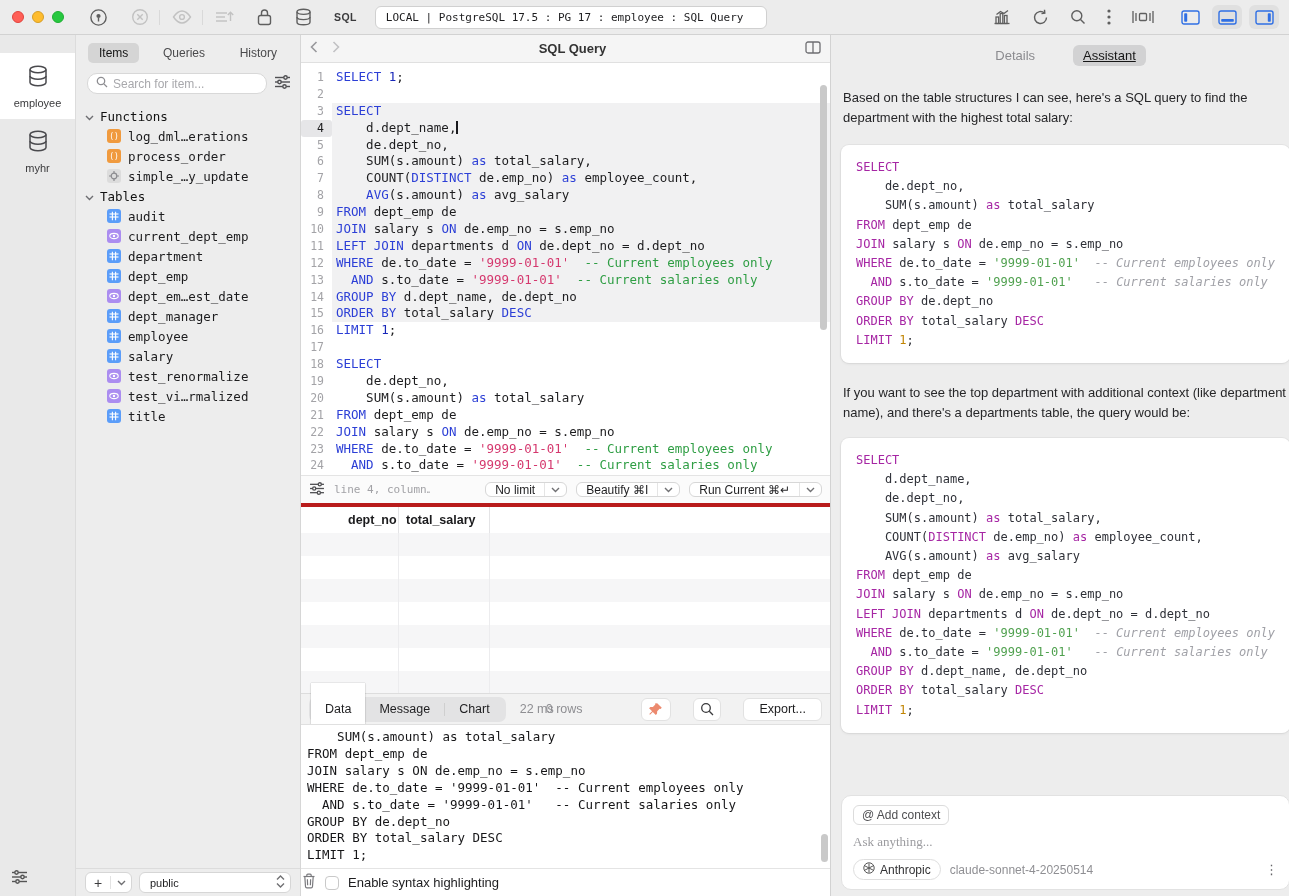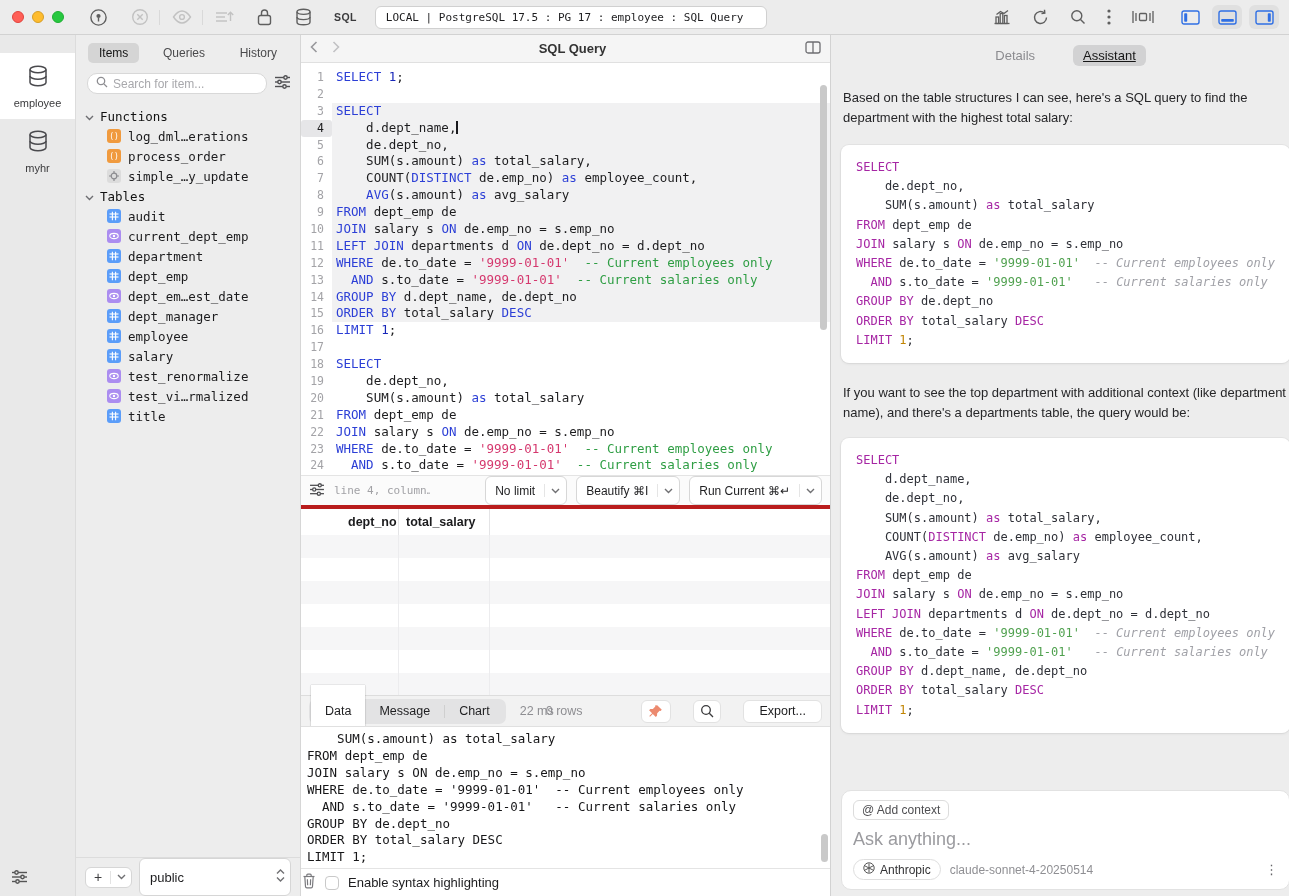--- a/index.html
+++ b/index.html
@@ -46,21 +46,21 @@
   .sbsearch .ph { color:#a8a8ac; font-size:12px; }
   .tree { flex:1; overflow:hidden; padding-top:6px; font-family:"DejaVu Sans Mono", monospace; font-size:12.5px; }
   .tsection { height:20px; display:flex; align-items:center; gap:6px; padding-left:9px; color:#111; }
   .titem { height:20px; display:flex; align-items:center; gap:7px; padding-left:31px; color:#1c1c1e; white-space:nowrap; }
   .titem .ticon { width:14px; height:14px; flex:0 0 14px; display:flex; }
   .sbbottom { flex:0 0 28px; border-top:1px solid #dcdcdc; display:flex; align-items:center; gap:7px; padding:0 9px; }
   .plusbtn { height:21px; background:#fff; border:1px solid #d6d6d6; border-radius:6px; display:flex; align-items:center; }
   .plusbtn .pl { width:24px; text-align:center; font-size:14px; color:#3c3c3e; }
   .plusbtn .dv { width:1px; height:13px; background:#e3e3e3; }
   .plusbtn .ch { width:20px; display:flex; justify-content:center; }
-  .schemasel { flex:1; height:38px; background:#fff; border:1px solid #d6d6d6; border-radius:6px; display:flex; align-items:center; padding:0 5px 0 10px; font-size:13px; color:#1c1c1e; }
+  .schemasel { flex:1; height:21px; background:#fff; border:1px solid #d6d6d6; border-radius:6px; display:flex; align-items:center; padding:0 5px 0 10px; font-size:11px; color:#1c1c1e; }
   .schemasel .sp { flex:1; }
 
   
   .editorcol { flex:0 0 530px; background:#fff; border-left:1px solid #d6d6d6; display:flex; flex-direction:column; min-height:0; }
   .edtabbar { flex:0 0 28px; background:#f5f5f5; border-bottom:1px solid #e0e0e0; display:flex; align-items:center; padding:0 9px; }
   .navarrows { display:flex; gap:14px; color:#9a9a9e; }
   .edtitle { flex:1; text-align:center; font-size:13px; font-weight:600; color:#333; }
   .editor { flex:0 0 412px; position:relative; overflow:hidden; padding-top:6px; font-family:"DejaVu Sans Mono", monospace; font-size:12.5px; }
   .eline { display:flex; height:16.9px; line-height:16.9px; }
   .lnum { flex:0 0 31px; text-align:right; padding-right:8px; color:#a3a3a7; font-size:11.5px; }
@@ -70,21 +70,21 @@
   .tk-k { color:#2c3fd6; }
   .tk-n { color:#1726b8; }
   .tk-s { color:#d5386e; }
   .tk-c { color:#2f9e44; }
   .caret { display:inline-block; width:1.5px; height:13px; background:#1a1a1e; vertical-align:-2px; }
   .vscroll { position:absolute; width:7px; border-radius:4px; background:#c9c9c9; right:3px; }
 
   
   .statusbar { flex:0 0 28px; background:#fbfbfb; border-top:1px solid #e4e4e4; display:flex; align-items:center; gap:9px; padding:0 8px; }
   .pos { font-family:"DejaVu Sans Mono", monospace; font-size:11px; color:#a2a2a6; width:96px; white-space:nowrap; overflow:hidden; }
-  .dropbtn { height:29px; border:1px solid #d7d7d7; border-radius:6px; background:#fff; display:flex; align-items:center; font-size:12px; color:#1f1f21; }
+  .dropbtn { height:15px; border:1px solid #d7d7d7; border-radius:6px; background:#fff; display:flex; align-items:center; font-size:12px; color:#1f1f21; }
   .dropbtn .lbl { padding:0 9px; white-space:nowrap; }
   .dropbtn .dv { width:1px; height:13px; background:#e5e5e5; }
   .dropbtn .ch { padding:0 6px; display:flex; }
 
   
   .gridwrap { flex:0 0 190px; border-top:4px solid #b91c1c; overflow:hidden; font-size:12.5px; }
   .ghead { height:26px; display:flex; align-items:center; padding-left:40px; font-weight:600; color:#1b1b1d; }
   .ghead .gc, .grow .gc { border-right:1px solid #e4e4e6; height:100%; display:flex; align-items:center; padding-left:7px; }
   .gc.c1 { width:58px; } .gc.c2 { width:91px; }
   .grow { height:23px; display:flex; padding-left:40px; }
@@ -121,21 +121,21 @@
   .acard { margin-top:17px; background:#fff; border-radius:8px; padding:13px 15px;
     box-shadow:0 0 0 1px rgba(0,0,0,.035), 0 1px 3px rgba(0,0,0,.07);
     font-family:"DejaVu Sans Mono", monospace; font-size:12px; line-height:19.2px; color:#2f3138; }
   .acard .cl { white-space:pre; }
   .acard .tk-k { color:#a626a4; }
   .acard .tk-s { color:#50a14f; }
   .acard .tk-c { color:#a0a1a7; font-style:italic; }
   .acard .tk-n { color:#c18401; }
   .chatcard { margin-top:auto; margin-bottom:6px; background:#fff; border:1px solid #e2e2e2; border-radius:10px; padding:9px 11px; display:flex; flex-direction:column; gap:9px; }
   .ctxchip { align-self:flex-start; border:1px solid #dcdcdc; border-radius:6px; padding:2px 8px; font-size:12px; color:#4f4f52; }
-  .askline { font-size:18px; color:#9b9b9f; }
+  .askline { font-size:13px; color:#9b9b9f;font-family:Liberation Serif, serif; }
   .modelrow { display:flex; align-items:center; gap:9px; }
   .providerpill { display:flex; align-items:center; gap:5px; border:1px solid #dedede; border-radius:12px; padding:2px 9px; font-size:12px; color:#323234; }
   .modelname { color:#8f8f93; font-size:12px; }
   .modelrow .dots { margin-left:auto; color:#636366; font-size:13px; }
 </style>
 </head>
 <body>
 
 <div class="app">
 

